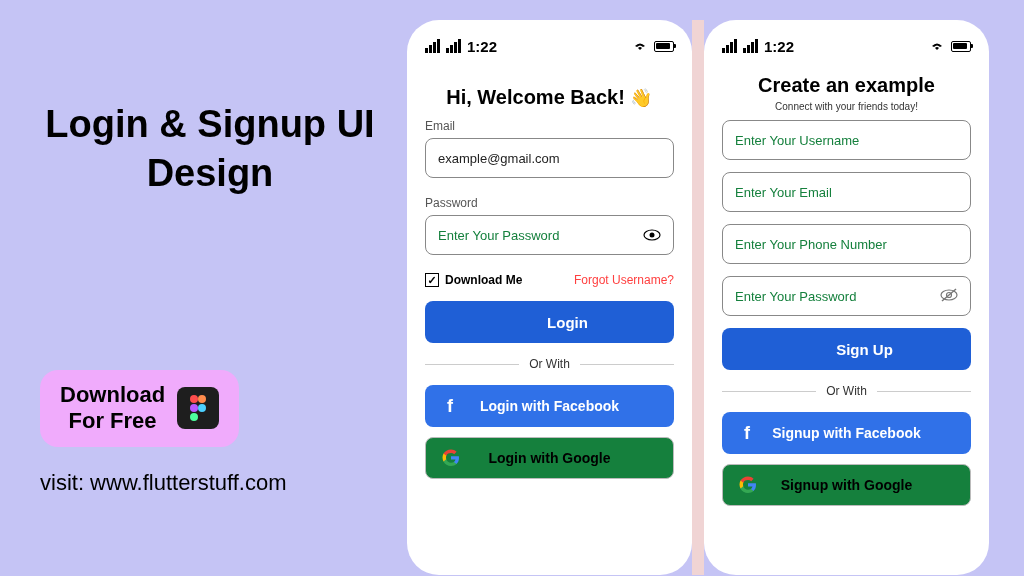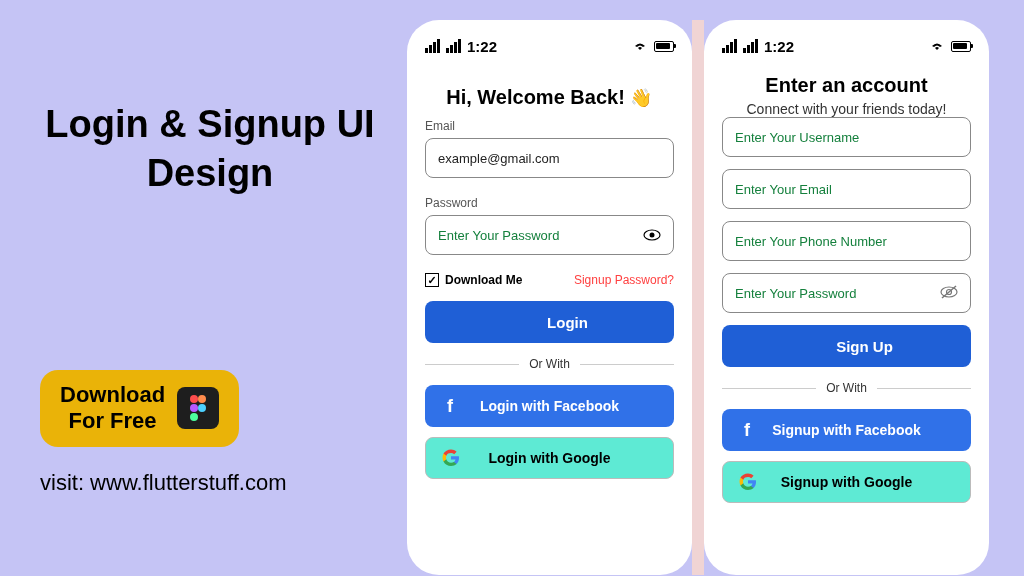--- a/index.html
+++ b/index.html
@@ -1,21 +1,21 @@
 <!DOCTYPE html>
 <html><head>
   <meta charset="utf-8">
   <style>
     * { margin: 0; padding: 0; box-sizing: border-box; font-family: -apple-system, BlinkMacSystemFont, "Segoe UI", Arial, sans-serif; }
     body { background: #c5c4f5; width: 1024px; height: 576px; overflow: hidden; position: relative; }
     
     .left-section { position: absolute; left: 40px; top: 100px; width: 340px; }
     .main-title { font-size: 38px; font-weight: 800; color: #000; text-align: center; line-height: 1.3; }
     
-    .download-badge { position: absolute; left: 40px; top: 370px; background: #eab308; border-radius: 18px; padding: 12px 20px; display: flex; align-items: center; gap: 12px; }
+    .download-badge { position: absolute; left: 40px; top: 370px; background: #f0abfc; border-radius: 18px; padding: 12px 20px; display: flex; align-items: center; gap: 12px; }
     .download-text { font-size: 22px; font-weight: 700; color: #000; line-height: 1.2; text-align: center; }
     .figma-icon-box { width: 42px; height: 42px; background: #1e1e1e; border-radius: 8px; display: flex; align-items: center; justify-content: center; }
     
     .visit-text { position: absolute; left: 40px; top: 470px; font-size: 22px; color: #000; }
     
     .phones { position: absolute; right: 35px; top: 20px; display: flex; gap: 0; }
     .phone { width: 285px; height: 555px; background: #fff; border-radius: 32px; padding: 14px 18px; overflow: hidden; }
     .phone-divider { width: 12px; background: #f0d4d4; }
     
     .status-bar { display: flex; justify-content: space-between; align-items: center; height: 24px; margin-bottom: 6px; }
@@ -23,41 +23,41 @@
     .sb-time { font-weight: 700; font-size: 15px; }
     .signal-bars { display: flex; align-items: flex-end; gap: 1px; }
     .signal-bars span { width: 3px; background: #000; }
     .signal-bars span:nth-child(1){height:5px} .signal-bars span:nth-child(2){height:8px} .signal-bars span:nth-child(3){height:11px} .signal-bars span:nth-child(4){height:14px}
     .sb-right { display: flex; align-items: center; gap: 6px; }
     .battery { width: 20px; height: 11px; border: 1.5px solid #000; border-radius: 2px; position: relative; }
     .battery::after { content:''; position:absolute; right:-3px; top:2px; width:2px; height:4px; background:#000; border-radius:0 1px 1px 0; }
     .battery::before { content:''; position:absolute; left:1px; top:1px; width:14px; height:6px; background:#000; border-radius:1px; }
     
     .phone-title { text-align: center; font-size: 20px; font-weight: 800; margin-top: 28px; margin-bottom: 4px; }
-    .phone-subtitle { text-align: center; font-size: 14px; color: #333; margin-bottom: 0; }
+    .phone-subtitle { text-align: center; font-size: 10px; color: #333; margin-bottom: 8px; }
     
     .field-label { font-size: 12px; color: #555; margin-bottom: 5px; margin-top: 10px; }
     .input-box { width: 100%; height: 40px; border: 1px solid #888; border-radius: 8px; padding: 0 12px; font-size: 13px; color: #444; display: flex; align-items: center; justify-content: space-between; background: #fff; margin-bottom: 18px; }
     .input-box .placeholder { color: #15803d; }
     .input-box .value { color: #222; }
     
     .remember-row { display: flex; justify-content: space-between; align-items: center; margin: 10px 0 14px; font-size: 12px; }
     .remember-left { display: flex; align-items: center; gap: 6px; font-weight: 600; }
     .checkbox { width: 14px; height: 14px; border: 1.5px solid #000; display: flex; align-items: center; justify-content: center; font-size: 11px; }
     .forgot { color: #ff4040; font-size: 12px; }
     
     .primary-btn { width: 100%; height: 42px; background: #1f5fd6; color: #fff; border: none; border-radius: 8px; font-size: 15px; font-weight: 600; display: flex; align-items: center; justify-content: center; margin-bottom: 14px; padding-left: 36px; }
     
     .divider { display: flex; align-items: center; gap: 10px; margin: 14px 0; }
     .divider-line { flex: 1; height: 1px; background: #ccc; }
     .divider-text { font-size: 12px; color: #333; }
     
     .social-btn { width: 100%; height: 42px; border-radius: 8px; display: flex; align-items: center; padding: 0 14px; font-size: 14px; font-weight: 600; margin-bottom: 10px; }
     .fb-btn { background: #3071e8; color: #fff; border: none; }
-    .google-btn { background: #5eead4; color: #000; border: 1px solid #bbb; }
+    .google-btn { background: #15803d; color: #000; border: 1px solid #bbb; }
     .social-icon { width: 22px; display: flex; justify-content: center; font-weight: 800; font-size: 18px; }
     .social-label { flex: 1; text-align: center; margin-left: -22px; }
     
     .phone2 .phone-title { margin-top: 16px; }
     .phone2 .input-box { margin-bottom: 12px; }
     
     .wave { font-size: 18px; }
     .eye-icon { font-size: 15px; }
   </style>
 </head>
@@ -130,21 +130,21 @@
             <circle cx="9" cy="6" r="2.5" fill="#000"></circle>
           </svg>
       </span>
     </div>
 
     <div class="remember-row">
       <div class="remember-left">
         <div class="checkbox">✓</div>
         <span>Download Me</span>
       </div>
-      <span class="forgot">Signup Password?</span>
+      <span class="forgot">Forgot Username?</span>
     </div>
 
     <button class="primary-btn">Login</button>
 
     <div class="divider">
       <div class="divider-line"></div>
       <span class="divider-text">Or With</span>
       <div class="divider-line"></div>
     </div>
 
@@ -185,21 +185,21 @@
         <span class="sb-time">1:22</span>
       </div>
       <div class="sb-right">
         <svg width="16" height="12" viewBox="0 0 16 12">
             <path d="M8 10 L6 8 Q8 6 10 8 Z M3 6 Q8 1 13 6 L11 7 Q8 4 5 7 Z" fill="#000"></path>
           </svg>
         <div class="battery"></div>
       </div>
     </div>
 
-    <h2 class="phone-title">Enter an account</h2>
+    <h2 class="phone-title">Create an example</h2>
     <div class="phone-subtitle">Connect with your friends today!</div>
 
     <div class="input-box">
       <span class="placeholder">Enter Your Username</span>
     </div>
     <div class="input-box">
       <span class="placeholder">Enter Your Email</span>
     </div>
     <div class="input-box">
       <span class="placeholder">Enter Your Phone Number</span>

